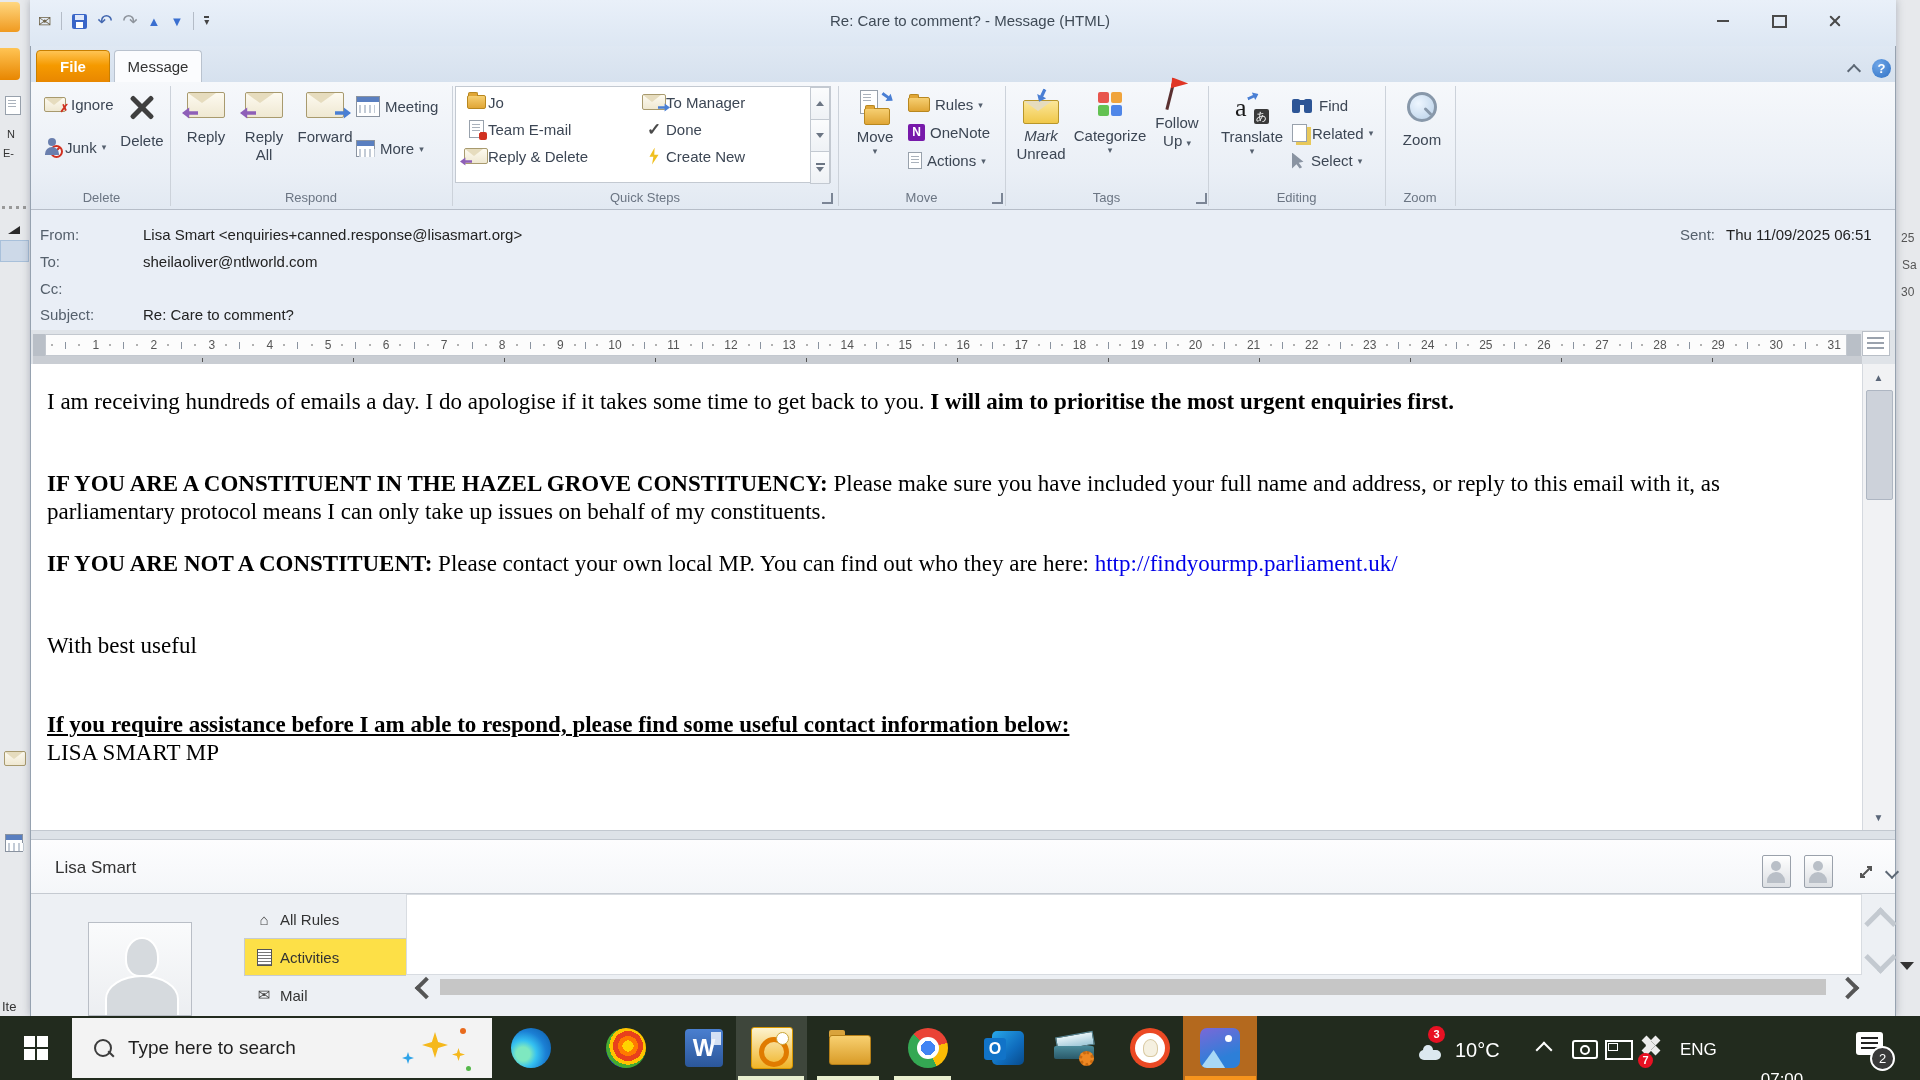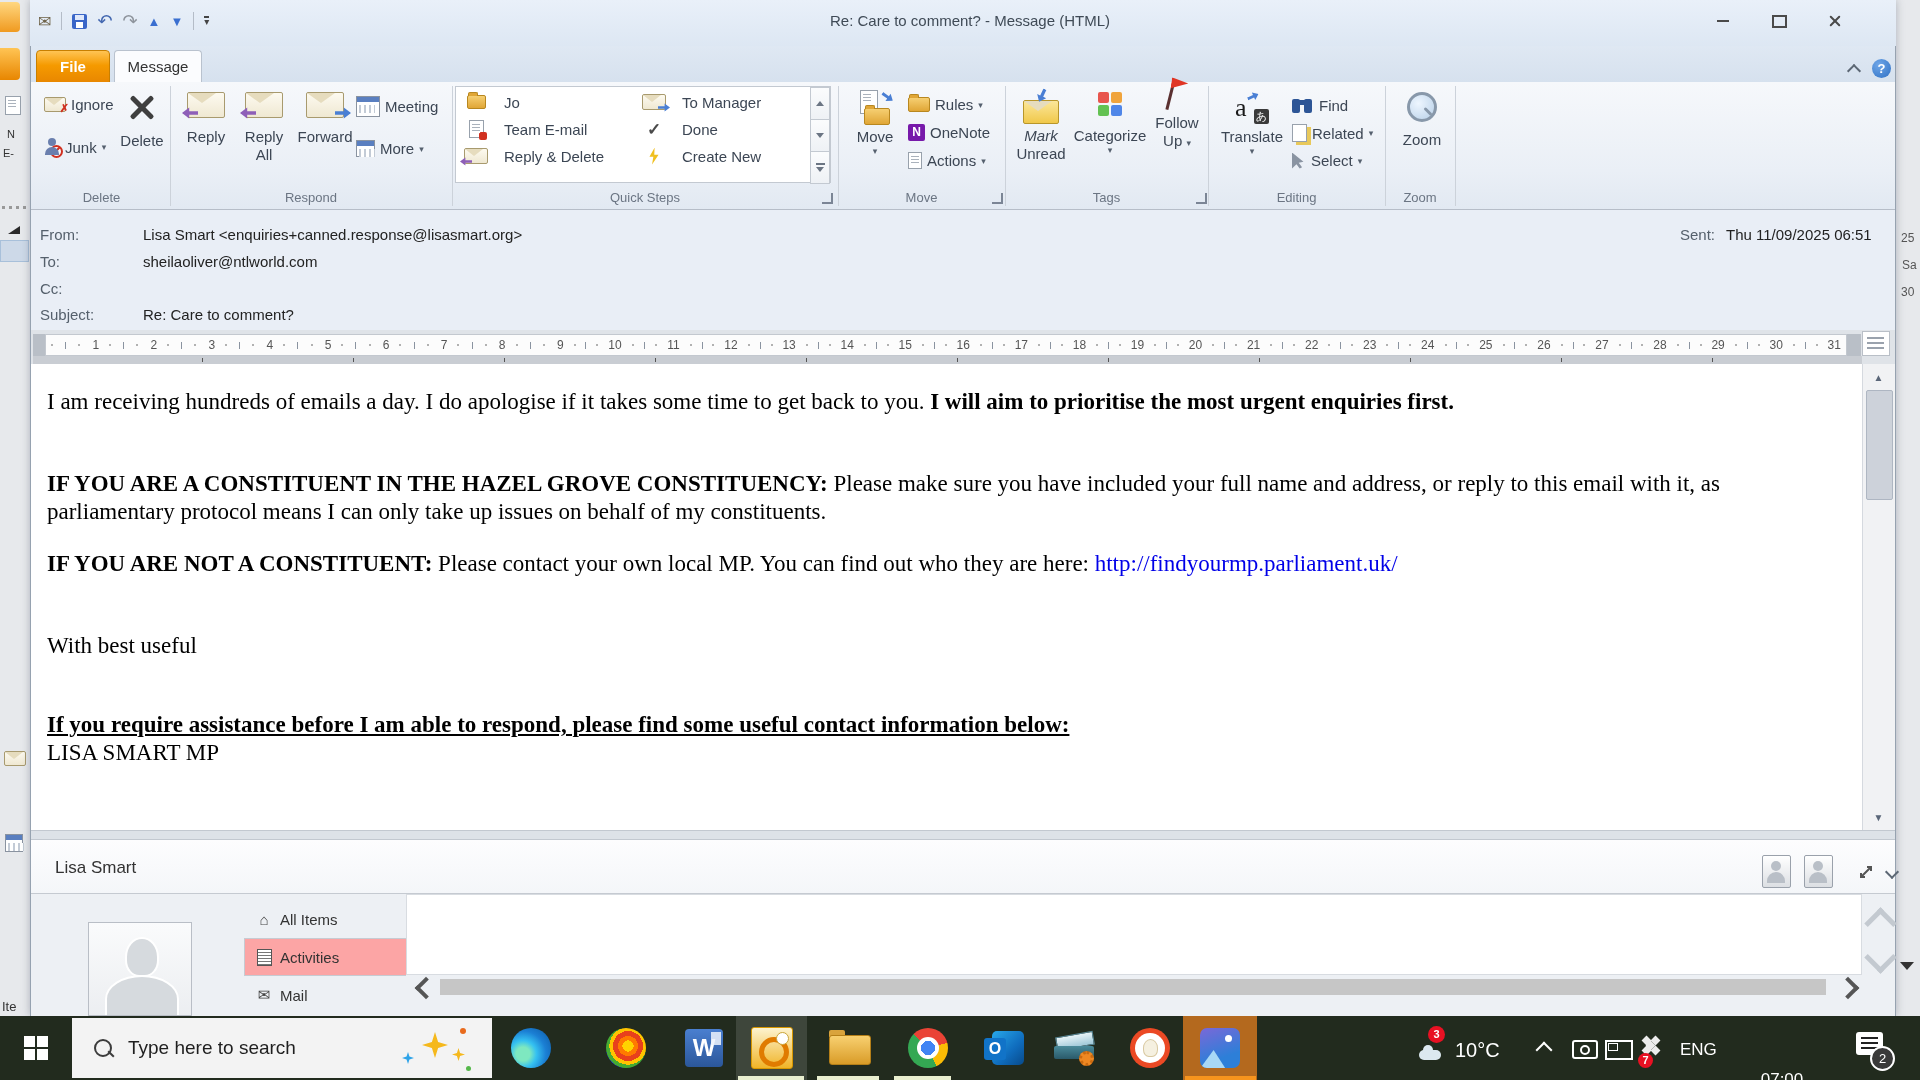--- a/index.html
+++ b/index.html
@@ -73,21 +73,21 @@
   .persn::after{content:"";position:absolute;left:1px;top:9px;width:14px;height:8px;border-radius:7px 7px 0 0;background:#6a7fae;}
   .nosym{position:absolute;right:-3px;bottom:-2px;width:9px;height:9px;border:2px solid #d03020;border-radius:50%;background:rgba(255,255,255,.6);}
   .nosym::after{content:"";position:absolute;left:-1px;top:3px;width:10px;height:2px;background:#d03020;transform:rotate(-45deg);}
   .floppy{position:relative;width:15px;height:15px;background:#3a66c8;border-radius:2px;}
   .floppy::before{content:"";position:absolute;left:3px;top:1px;width:9px;height:5px;background:#dfe8fa;}
   .floppy::after{content:"";position:absolute;left:4px;top:8px;width:7px;height:6px;background:#fff;}
   .tristar{clip-path:polygon(50% 0,62% 38%,100% 50%,62% 62%,50% 100%,38% 62%,0 50%,38% 38%);}
   .lightning{width:13px;height:17px;background:#f0c020;clip-path:polygon(55% 0,15% 55%,45% 55%,35% 100%,85% 42%,52% 42%);border:0;}
   
   .qsbox{left:455px;top:86px;width:374px;height:95px;background:#fff;border:1px solid #c3c9d1;}
-  .qs-item{position:absolute;display:flex;align-items:center;gap:16px;font-size:15px;color:#3c4654;height:26px;}
+  .qs-item{position:absolute;display:flex;align-items:center;gap:0;font-size:15px;color:#3c4654;height:26px;}
   .qscroll{position:absolute;left:810px;top:87px;width:18px;}
   .qscroll div{width:18px;height:31px;border:1px solid #c3c9d1;border-top:none;background:linear-gradient(#fbfcfd,#eef1f5);display:flex;align-items:center;justify-content:center;}
   .qscroll div:first-child{border-top:1px solid #c3c9d1;}
   .t-up{width:0;height:0;border-left:4px solid transparent;border-right:4px solid transparent;border-bottom:5px solid #6b7583;}
   .t-dn{width:0;height:0;border-left:4px solid transparent;border-right:4px solid transparent;border-top:5px solid #6b7583;}
   
   .mhdr{left:31px;top:210px;width:1864px;height:120px;background:#e9eef6;}
   .hlabel{position:absolute;left:40px;font-size:15px;color:#55606c;}
   .hvalue{position:absolute;left:143px;font-size:15px;color:#222;}
   
@@ -112,21 +112,21 @@
   .sthumb{position:absolute;left:1866px;top:390px;width:25px;height:108px;background:#cdd2da;border:1px solid #aeb6c2;border-radius:2px;}
   
   .splitter{left:31px;top:830px;width:1864px;height:10px;background:#dde2e8;border-top:1px solid #c2c8d0;border-bottom:1px solid #c2c8d0;box-sizing:border-box;}
   .pphdr{left:31px;top:840px;width:1864px;height:54px;background:linear-gradient(#fdfdfe,#f4f6f9);border-bottom:1px solid #c5cad1;box-sizing:border-box;}
   .ppname{font-size:17px;color:#333;}
   .ppbtn{width:27px;height:31px;background:linear-gradient(#fff,#dcdfe3);border:1px solid #9aa1ab;border-radius:2px;position:relative;}
   .ppbtn::before{content:"";position:absolute;left:8px;top:5px;width:10px;height:10px;border-radius:50%;background:#b9bfc7;}
   .ppbtn::after{content:"";position:absolute;left:4px;top:16px;width:18px;height:11px;border-radius:9px 9px 0 0;background:#b9bfc7;}
   .ppcontent{left:31px;top:894px;width:1864px;height:122px;background:#edf0f4;}
   .pp-tab{position:absolute;left:244px;width:162px;height:38px;display:flex;align-items:center;gap:8px;padding-left:12px;box-sizing:border-box;font-size:15px;color:#333;}
-  .pp-tab.sel{background:#fca5a5;border:1px solid #c6cbd2;border-right:none;}
+  .pp-tab.sel{background:#fde047;border:1px solid #c6cbd2;border-right:none;}
   .ppi{display:inline-flex;width:16px;justify-content:center;color:#444;font-size:15px;}
   .activities-icon{width:13px;height:15px;border:1px solid #555;background:repeating-linear-gradient(#fff 0 2px,#777 2px 3px);}
   .itemspanel{left:406px;top:894px;width:1456px;height:81px;background:#fff;border:1px solid #d8dce1;box-sizing:border-box;}
   .emptymsg{top:902px;left:406px;width:1456px;text-align:center;font-size:15px;color:#3f3f3f;}
   .bigchev{width:18px;height:18px;border-right:5px solid #c3c9d0;border-bottom:5px solid #c3c9d0;}
   .hthumb{left:440px;top:979px;width:1386px;height:16px;background:#c6c6c6;}
   .hchev{width:12px;height:12px;border-left:4px solid #555;border-bottom:4px solid #555;}
   .avatarbox{left:88px;top:922px;width:104px;height:94px;background:linear-gradient(#fafbfc,#eceef1);border:1px solid #b9bec6;box-sizing:border-box;overflow:hidden;}
   .sil-head{position:absolute;left:36px;top:14px;width:30px;height:36px;border-radius:50% 50% 42% 42%;background:#d6dade;border:2px solid #fff;}
   .sil-body{position:absolute;left:16px;top:52px;width:70px;height:44px;border-radius:50% 50% 0 0;background:#d6dade;border:2px solid #fff;}
@@ -712,21 +712,21 @@
   </div>
 
   <div class="abs ppcontent"></div>
   <div class="abs avatarbox">
     <span class="sil-head"></span>
     <span class="sil-body"></span>
   </div>
   <div id="pp-tabs">
       <div class="pp-tab" style="top: 900px;">
         <span class="ppi">⌂</span>
-        <span>All Items</span>
+        <span>All Rules</span>
       </div>
       <div class="pp-tab sel" style="top: 938px;">
         <span class="activities-icon"></span>
         <span>Activities</span>
       </div>
       <div class="pp-tab" style="top: 976px;">
         <span class="ppi">✉</span>
         <span>Mail</span>
       </div>
     </div>

